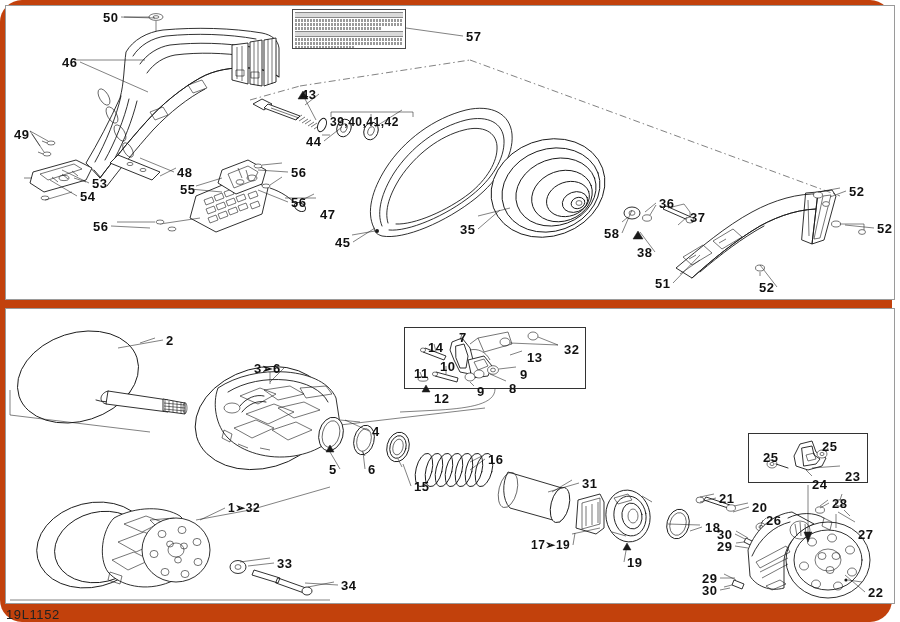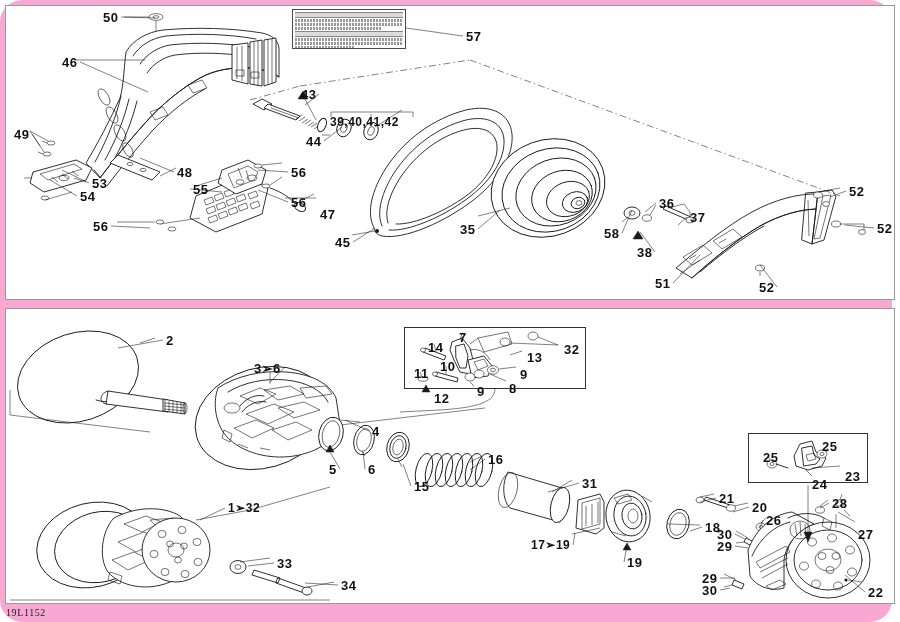--- a/index.html
+++ b/index.html
@@ -1,35 +1,35 @@
 <!DOCTYPE html>
 <html><head>
 <meta charset="utf-8">
 <title>Parts Diagram</title>
 <style>
   html,body{margin:0;padding:0;background:#ffffff;}
   body{width:900px;height:622px;overflow:hidden;
        font-family:"Liberation Sans", sans-serif;color:#000;}
-  #root{position:relative;width:892px;height:622px;background:#f9a8d4;border-radius:22px;}
+  #root{position:relative;width:892px;height:622px;background:#c2410c;border-radius:22px;}
 
   .panel{position:absolute;background:#fff;border:1px solid #9a9a9a;
          box-sizing:border-box;}
   #panel-top{left:5px;top:5px;width:890px;height:295px;}
   #panel-bottom{left:5px;top:308px;width:890px;height:296px;}
 
   .svgwrap{position:absolute;left:0;top:0;width:900px;height:622px;
            pointer-events:none;}
 
   .lbl{position:absolute;font-family:"Liberation Sans",sans-serif;
        font-weight:bold;font-size:13px;line-height:13px;color:#111;
        letter-spacing:0.5px;white-space:nowrap;}
   .lbl.sm{font-size:12px;}
 
-  .footer{position:absolute;left:6px;top:607px;font-size:10px;
-          font-family:Liberation Serif, serif;color:#222;
+  .footer{position:absolute;left:6px;top:607px;font-size:13px;
+          font-family:Liberation Sans, sans-serif;color:#222;
           letter-spacing:0.6px;}
 
   .warnbox{position:absolute;left:292px;top:9px;width:114px;height:40px;
            border:1px solid #4a4a4a;background:#fff;box-sizing:border-box;
            padding:1px 2px;overflow:hidden;}
   .warnrow{height:3px;margin:1px 0;background:
       repeating-linear-gradient(90deg,#777 0 2px,transparent 2px 3px);
       opacity:.75;}
   .warnrow.hdr{background:#dadada;border-top:1px solid #888;
       border-bottom:1px solid #888;height:4px;opacity:1;}
@@ -582,21 +582,21 @@
       <div class="lbl" style="left: 103px; top: 11px;">50</div>
       <div class="lbl" style="left: 62px; top: 56px;">46</div>
       <div class="lbl" style="left: 466px; top: 30px;">57</div>
       <div class="lbl" style="left: 301px; top: 88px;">43</div>
       <div class="lbl sm" style="left: 330px; top: 104px; margin-top: 12px;">39,40,41,42</div>
       <div class="lbl" style="left: 306px; top: 135px;">44</div>
       <div class="lbl" style="left: 14px; top: 128px;">49</div>
       <div class="lbl" style="left: 177px; top: 166px;">48</div>
       <div class="lbl" style="left: 92px; top: 177px;">53</div>
       <div class="lbl" style="left: 80px; top: 190px;">54</div>
-      <div class="lbl" style="left: 185px; top: 183px; padding-left: 8px;">55</div>
+      <div class="lbl" style="left: 172px; top: 183px; padding-left: 8px;">55</div>
       <div class="lbl" style="left: 291px; top: 166px;">56</div>
       <div class="lbl" style="left: 291px; top: 196px;">56</div>
       <div class="lbl" style="left: 93px; top: 220px;">56</div>
       <div class="lbl" style="left: 320px; top: 192px; margin-top: 16px;">47</div>
       <div class="lbl" style="left: 335px; top: 236px;">45</div>
       <div class="lbl" style="left: 460px; top: 223px;">35</div>
       <div class="lbl" style="left: 604px; top: 227px;">58</div>
       <div class="lbl" style="left: 659px; top: 197px;">36</div>
       <div class="lbl" style="left: 637px; top: 246px;">38</div>
       <div class="lbl" style="left: 690px; top: 211px;">37</div>

